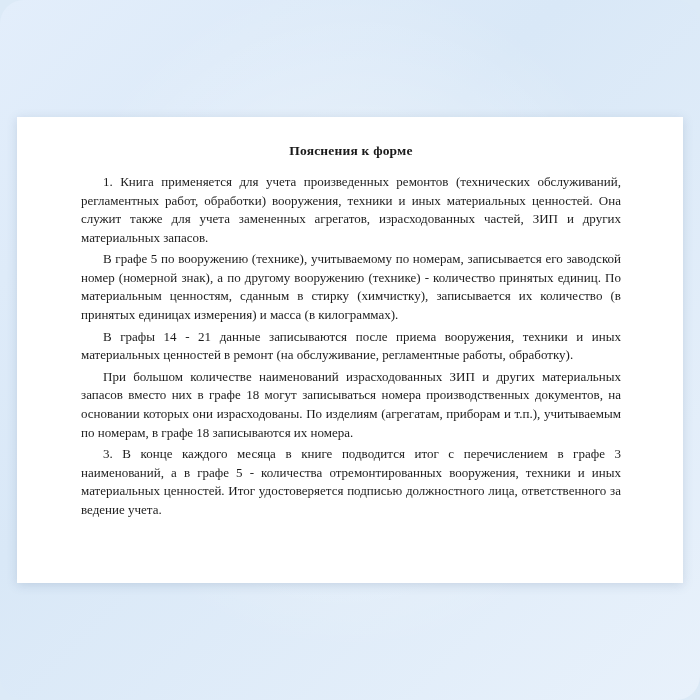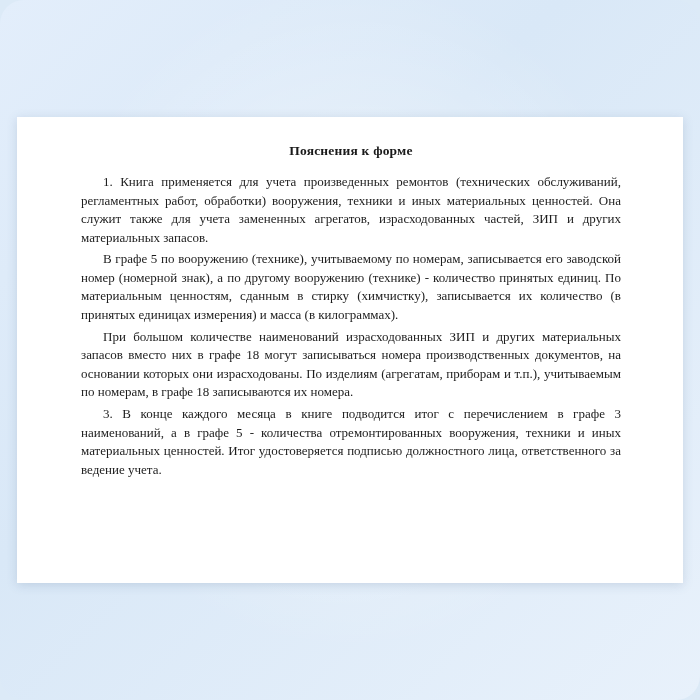--- a/index.html
+++ b/index.html
@@ -70,17 +70,18 @@
 </style>
 </head>
 <body>
 
 <div id="stage">
   <div class="page-sheet">
     <div class="doc-inner">
       <h1 class="doc-title">Пояснения к форме</h1>
       <p class="doc-par">1. Книга применяется для учета произведенных ремонтов (технических обслуживаний, регламентных работ, обработки) вооружения, техники и иных материальных ценностей. Она служит также для учета замененных агрегатов, израсходованных частей, ЗИП и других материальных запасов.</p>
       <p class="doc-par">В графе 5 по вооружению (технике), учитываемому по номерам, записывается его заводской номер (номерной знак), а по другому вооружению (технике) - количество принятых единиц. По материальным ценностям, сданным в стирку (химчистку), записывается их количество (в принятых единицах измерения) и масса (в килограммах).</p>
+      <p class="doc-par">В графы 14 - 21 данные записываются после приема вооружения, техники и иных материальных ценностей в ремонт (на обслуживание, регламентные работы, обработку).</p>
       <p class="doc-par">При большом количестве наименований израсходованных ЗИП и других материальных запасов вместо них в графе 18 могут записываться номера производственных документов, на основании которых они израсходованы. По изделиям (агрегатам, приборам и т.п.), учитываемым по номерам, в графе 18 записываются их номера.</p>
       <p class="doc-par">3. В конце каждого месяца в книге подводится итог с перечислением в графе 3 наименований, а в графе 5 - количества отремонтированных вооружения, техники и иных материальных ценностей. Итог удостоверяется подписью должностного лица, ответственного за ведение учета.</p>
     </div>
   </div>
 </div>
 
 </body></html>

